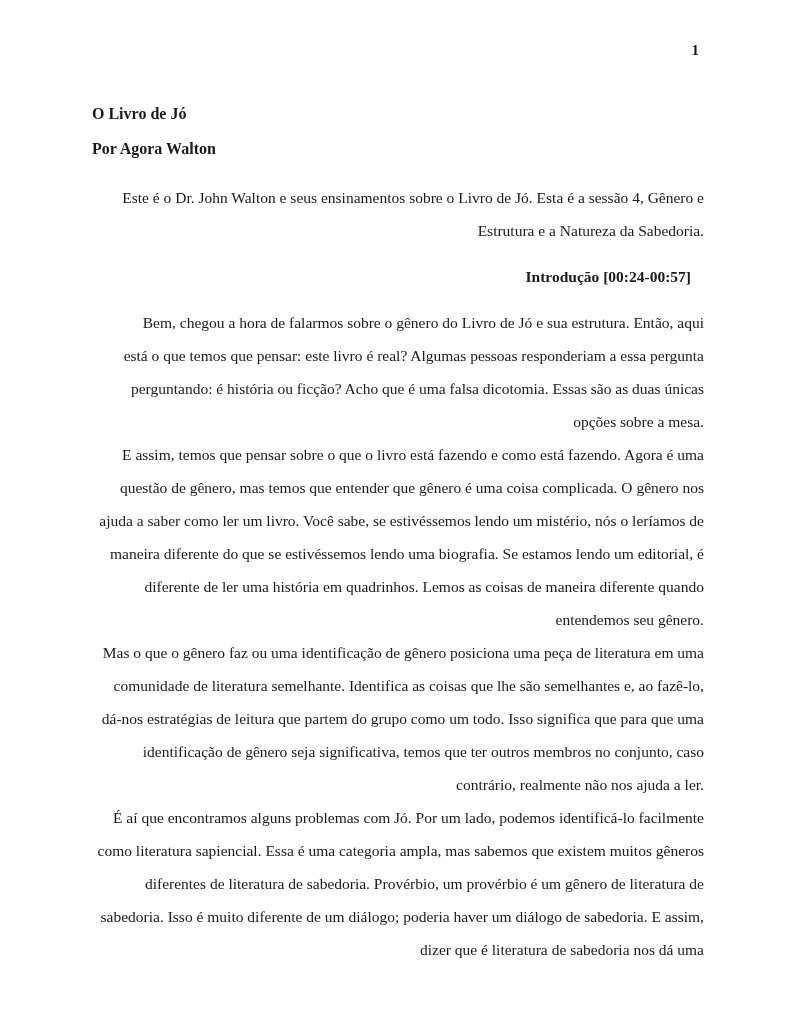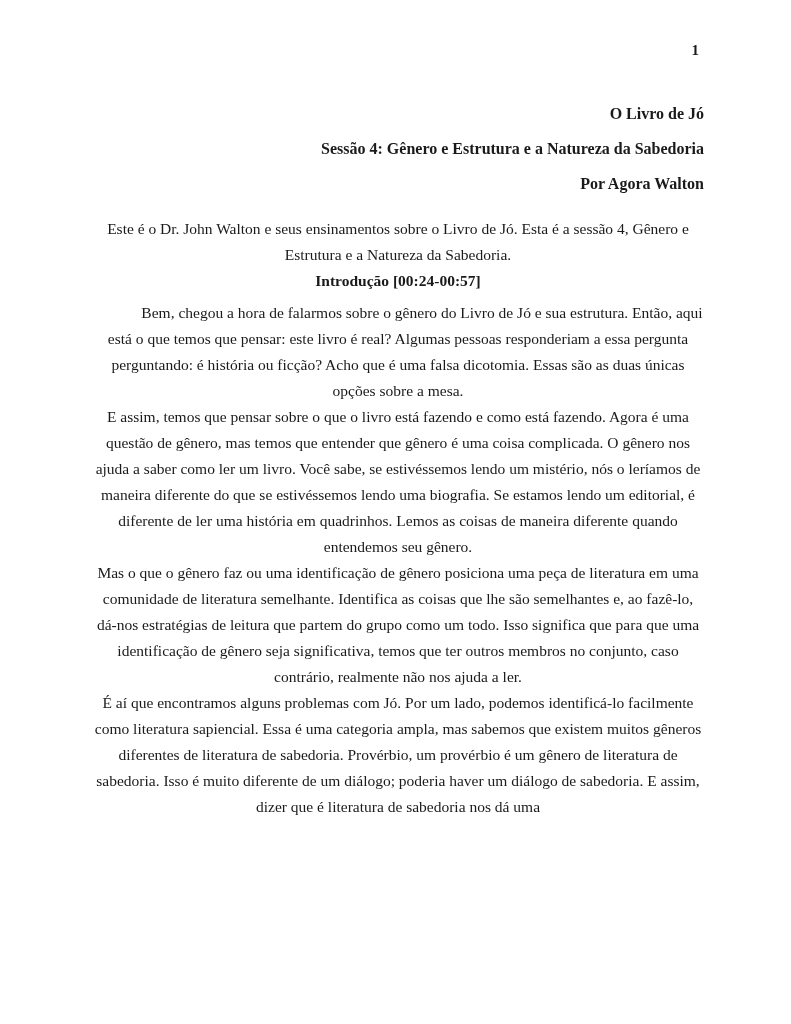--- a/index.html
+++ b/index.html
@@ -25,55 +25,54 @@
     font-weight: bold;
     color: #1a1a1a;
   }
   .content {
     position: absolute;
     top: 96px;
     left: 92px;
     width: 612px;
   }
   .title-block {
-    text-align: right;
+    text-align: left;
     font-weight: bold;
     font-size: 16px;
     line-height: 35px;
     margin-bottom: 15px;
   }
   .body-text {
     font-size: 15.5px;
-    line-height: 26px;
-    text-align: center;
+    line-height: 33px;
+    text-align: right;
   }
   .paragraph {
     margin: 0;
   }
   .paragraph.indent-first {
     text-indent: 48px;
     margin-top: 6px;
   }
   .section-heading {
     font-weight: bold;
-    margin: 0;
+    margin: 13px;
   }
 </style>
 </head>
 <body>
 
 <div class="page">
 
   <div class="page-number">1</div>
 
   <div class="content">
 
     <div class="title-block">
       <div>O Livro de Jó</div>
-      <div>Sessão 4: Gênero e Estrutura e a Natureza da Sabedoria</div>
       <div>Por Agora Walton</div>
     </div>
 
     <div class="body-text">
 
       <p class="paragraph">Este é o Dr. John Walton e seus ensinamentos sobre o Livro de Jó. Esta é a sessão 4, Gênero e Estrutura e a Natureza da Sabedoria.</p>
 
       <p class="section-heading">Introdução [00:24-00:57]</p>
 
       <p class="paragraph indent-first">Bem, chegou a hora de falarmos sobre o gênero do Livro de Jó e sua estrutura. Então, aqui está o que temos que pensar: este livro é real? Algumas pessoas responderiam a essa pergunta perguntando: é história ou ficção? Acho que é uma falsa dicotomia. Essas são as duas únicas opções sobre a mesa.</p>

